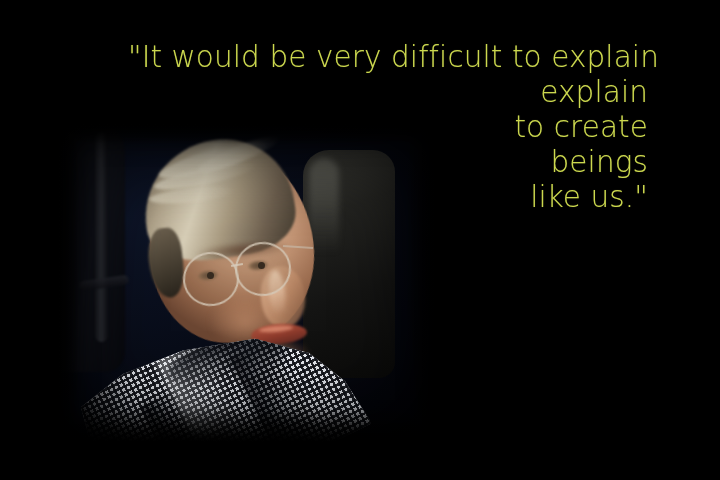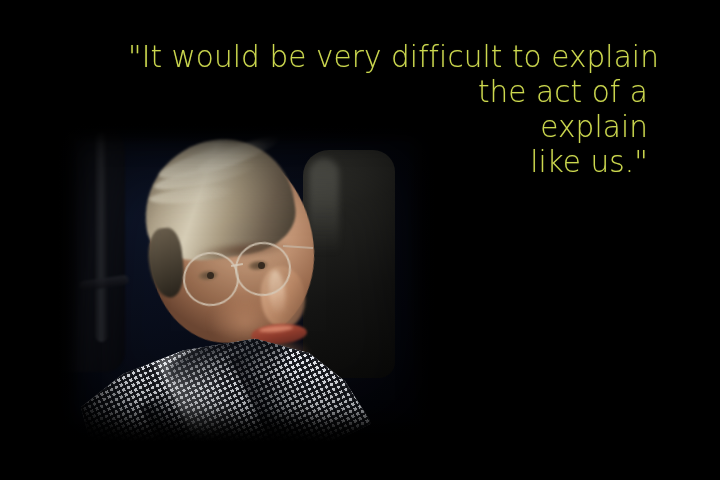--- a/index.html
+++ b/index.html
@@ -422,18 +422,19 @@
 
     <div class="photo-vignette"></div>
     <div class="photo-fade-t"></div>
     <div class="photo-fade-b"></div>
     <div class="photo-fade-l"></div>
     <div class="photo-fade-r"></div>
   </div>
 
   <div id="quote">
     <span class="qline">"It would be very difficult to explain</span>
-    <span class="qline">the act of a</span>
     <span class="qline">explain</span>
+    <span class="qline">to create</span>
+    <span class="qline">beings</span>
     <span class="qline">like us."</span>
   </div>
 
 </div>
 
 </body></html>

